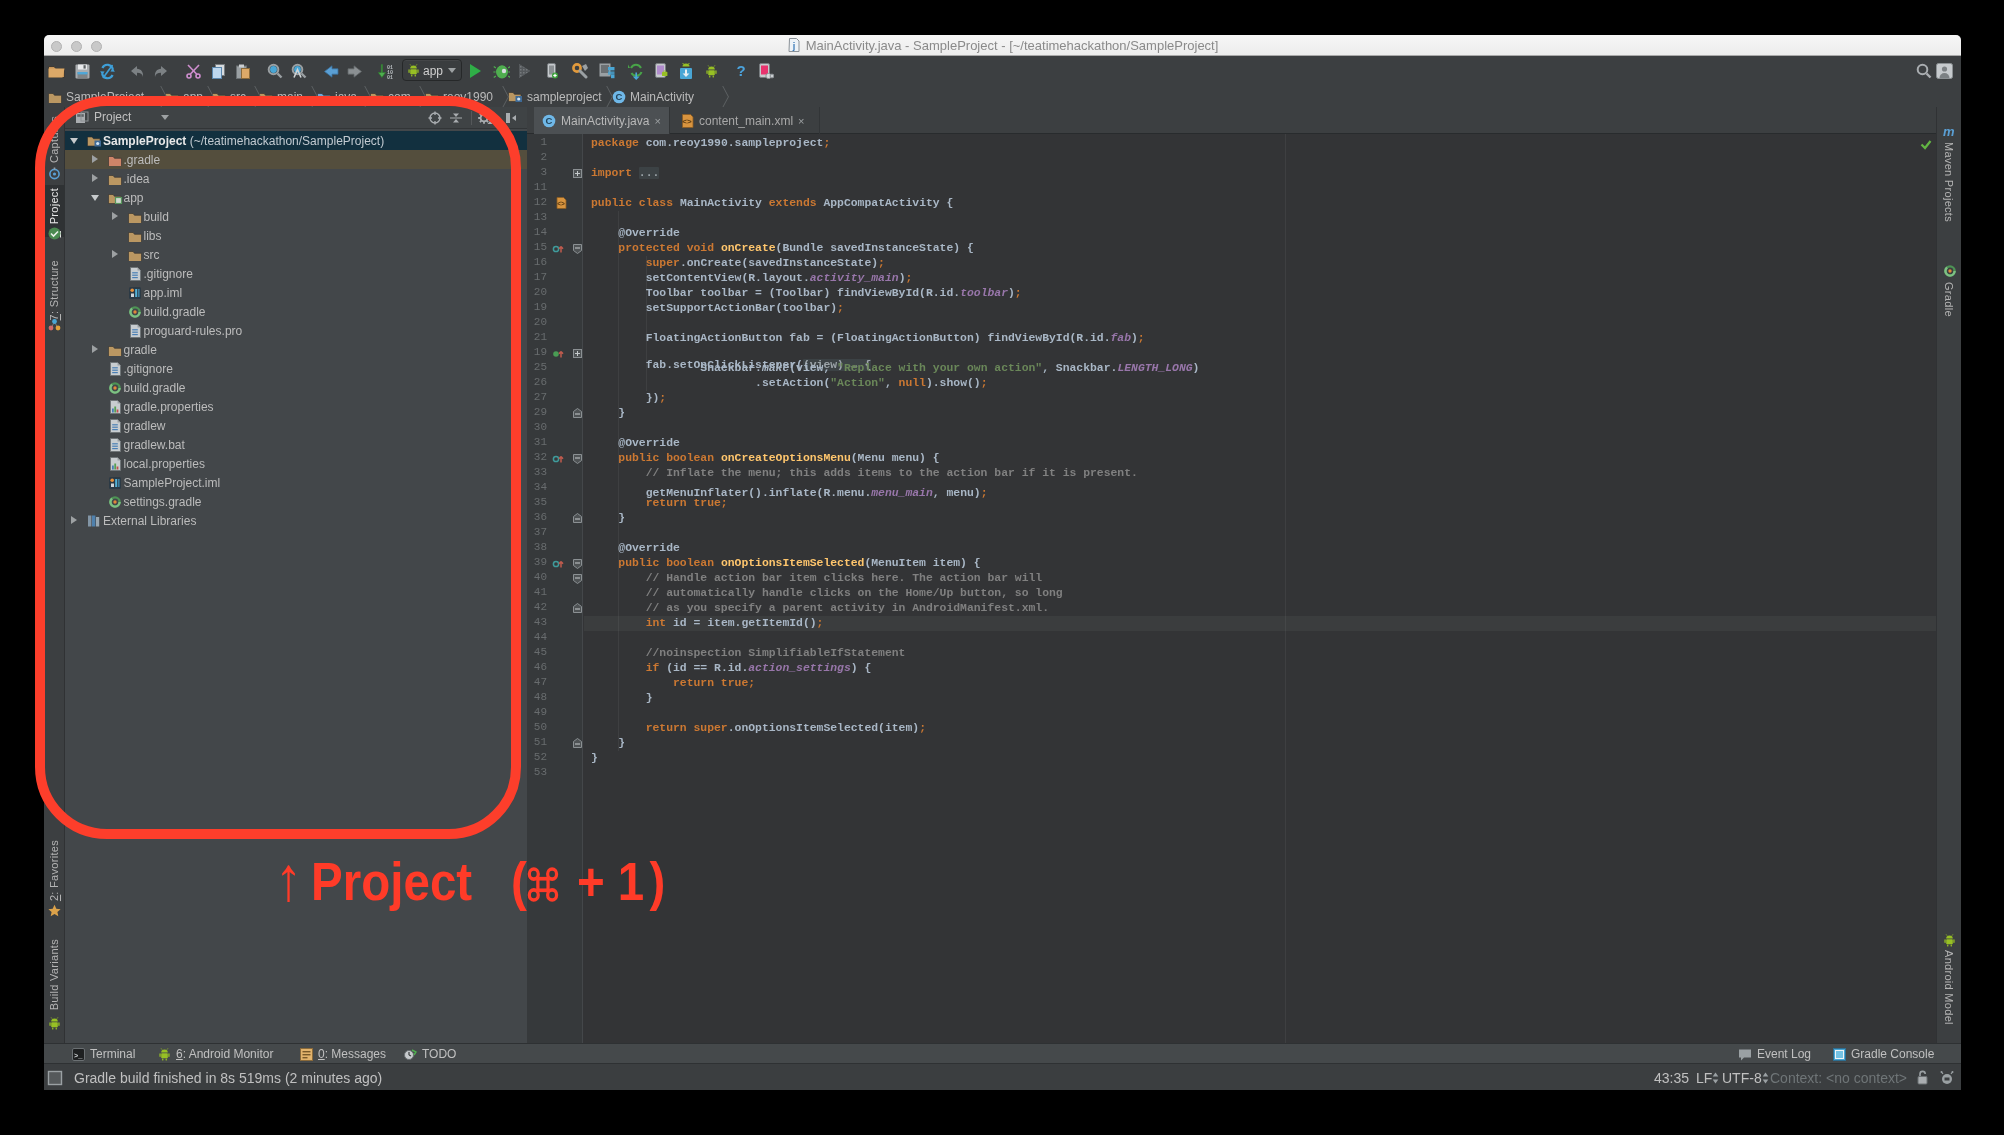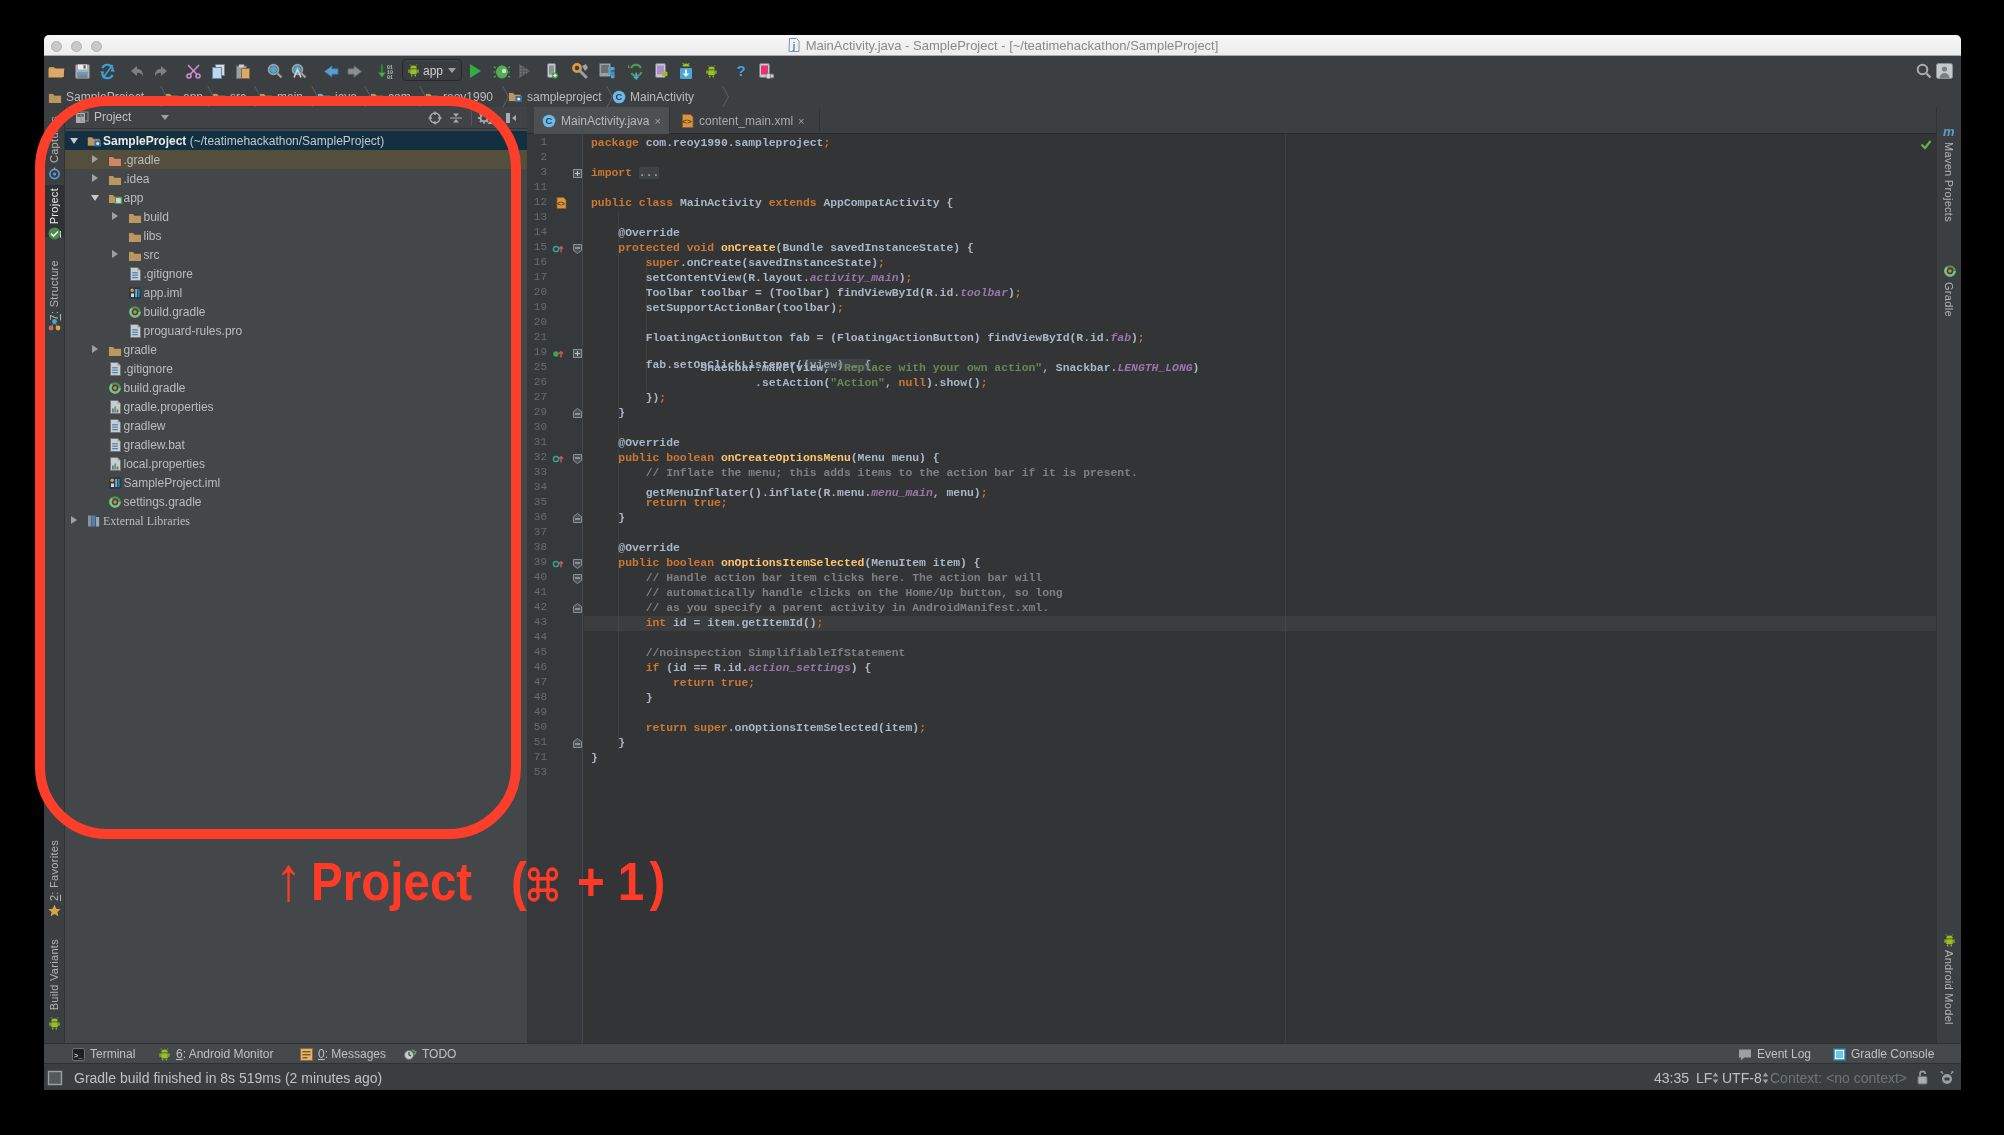--- a/index.html
+++ b/index.html
@@ -639,21 +639,21 @@
 <span class="lbl" style="left:58.5px">SampleProject.iml</span>
 </div>
 <div class="trow" style="top:362px;">
 <span class="ticon" style="left:42.5px"><svg style="" width="14" height="14" viewBox="0 0 14 14">
               <circle cx="7" cy="7" r="4.6" fill="none" stroke="#4d9355" stroke-width="2.4"></circle>
               <circle cx="7" cy="7" r="4.6" fill="none" stroke="#7ec184" stroke-width="2.4" stroke-dasharray="18 11"></circle>
               <circle cx="7" cy="7" r="1.7" fill="#e2873a"></circle>
             </svg></span>
 <span class="lbl" style="left:58.5px">settings.gradle</span>
 </div>
-<div class="trow" style="top:381px;font-family:Liberation Serif, serif;">
+<div class="trow" style="top:381px;">
 <span class="tri-c" style="left:6px"></span>
 <span class="ticon" style="left:22px"><svg style="" width="14" height="14" viewBox="0 0 14 14">
               <rect x="1" y="1.5" width="3.4" height="11" fill="#8295a5"></rect>
               <rect x="5" y="1.5" width="3.4" height="11" fill="#4f81ad"></rect>
               <rect x="9" y="3" width="3.2" height="9.5" fill="#9aa7b0"></rect>
             </svg></span>
 <span class="lbl" style="left:38px">External Libraries</span>
 </div>
 </div>
     </div>
@@ -773,21 +773,21 @@
 <div class="lnum" style="top:527px">46</div>
 <div class="lnum" style="top:542px">47</div>
 <div class="lnum" style="top:557px">48</div>
 <div class="lnum" style="top:572px">49</div>
 <div class="lnum" style="top:587px">50</div>
 <div class="lnum" style="top:602px">51</div>
 <div class="fm" style="left:46px;top:604px"><svg style="" width="9" height="10" viewBox="0 0 9 10">
             <path d="M0.5 9.5 h8 v-6 l-4 -3 l-4 3 z" fill="#4e5254" stroke="#8b9093"></path>
             <line x1="2" y1="6" x2="7" y2="6" stroke="#c6cacc" stroke-width="1"></line>
           </svg></div>
-<div class="lnum" style="top:617px">71</div>
+<div class="lnum" style="top:617px">52</div>
 <div class="lnum" style="top:632px">53</div>
 </div>
 <div id="code">
 <div class="caretline" style="top:482px"></div>
 <div class="iguide" style="left:34.4px;top:77px;height:540px"></div>
 <div class="iguide" style="left:61.7px;top:122px;height:135px"></div>
 <div id="margin"></div>
 <div class="cl" style="top:2px"><span class="k">package</span> com.reoy1990.sampleproject<span class="k">;</span></div>
 <div class="cl" style="top:32px"><span class="k">import </span><span class="fold">...</span></div>
 <div class="cl" style="top:62px"><span class="k">public class </span>MainActivity <span class="k">extends</span> AppCompatActivity {</div>

